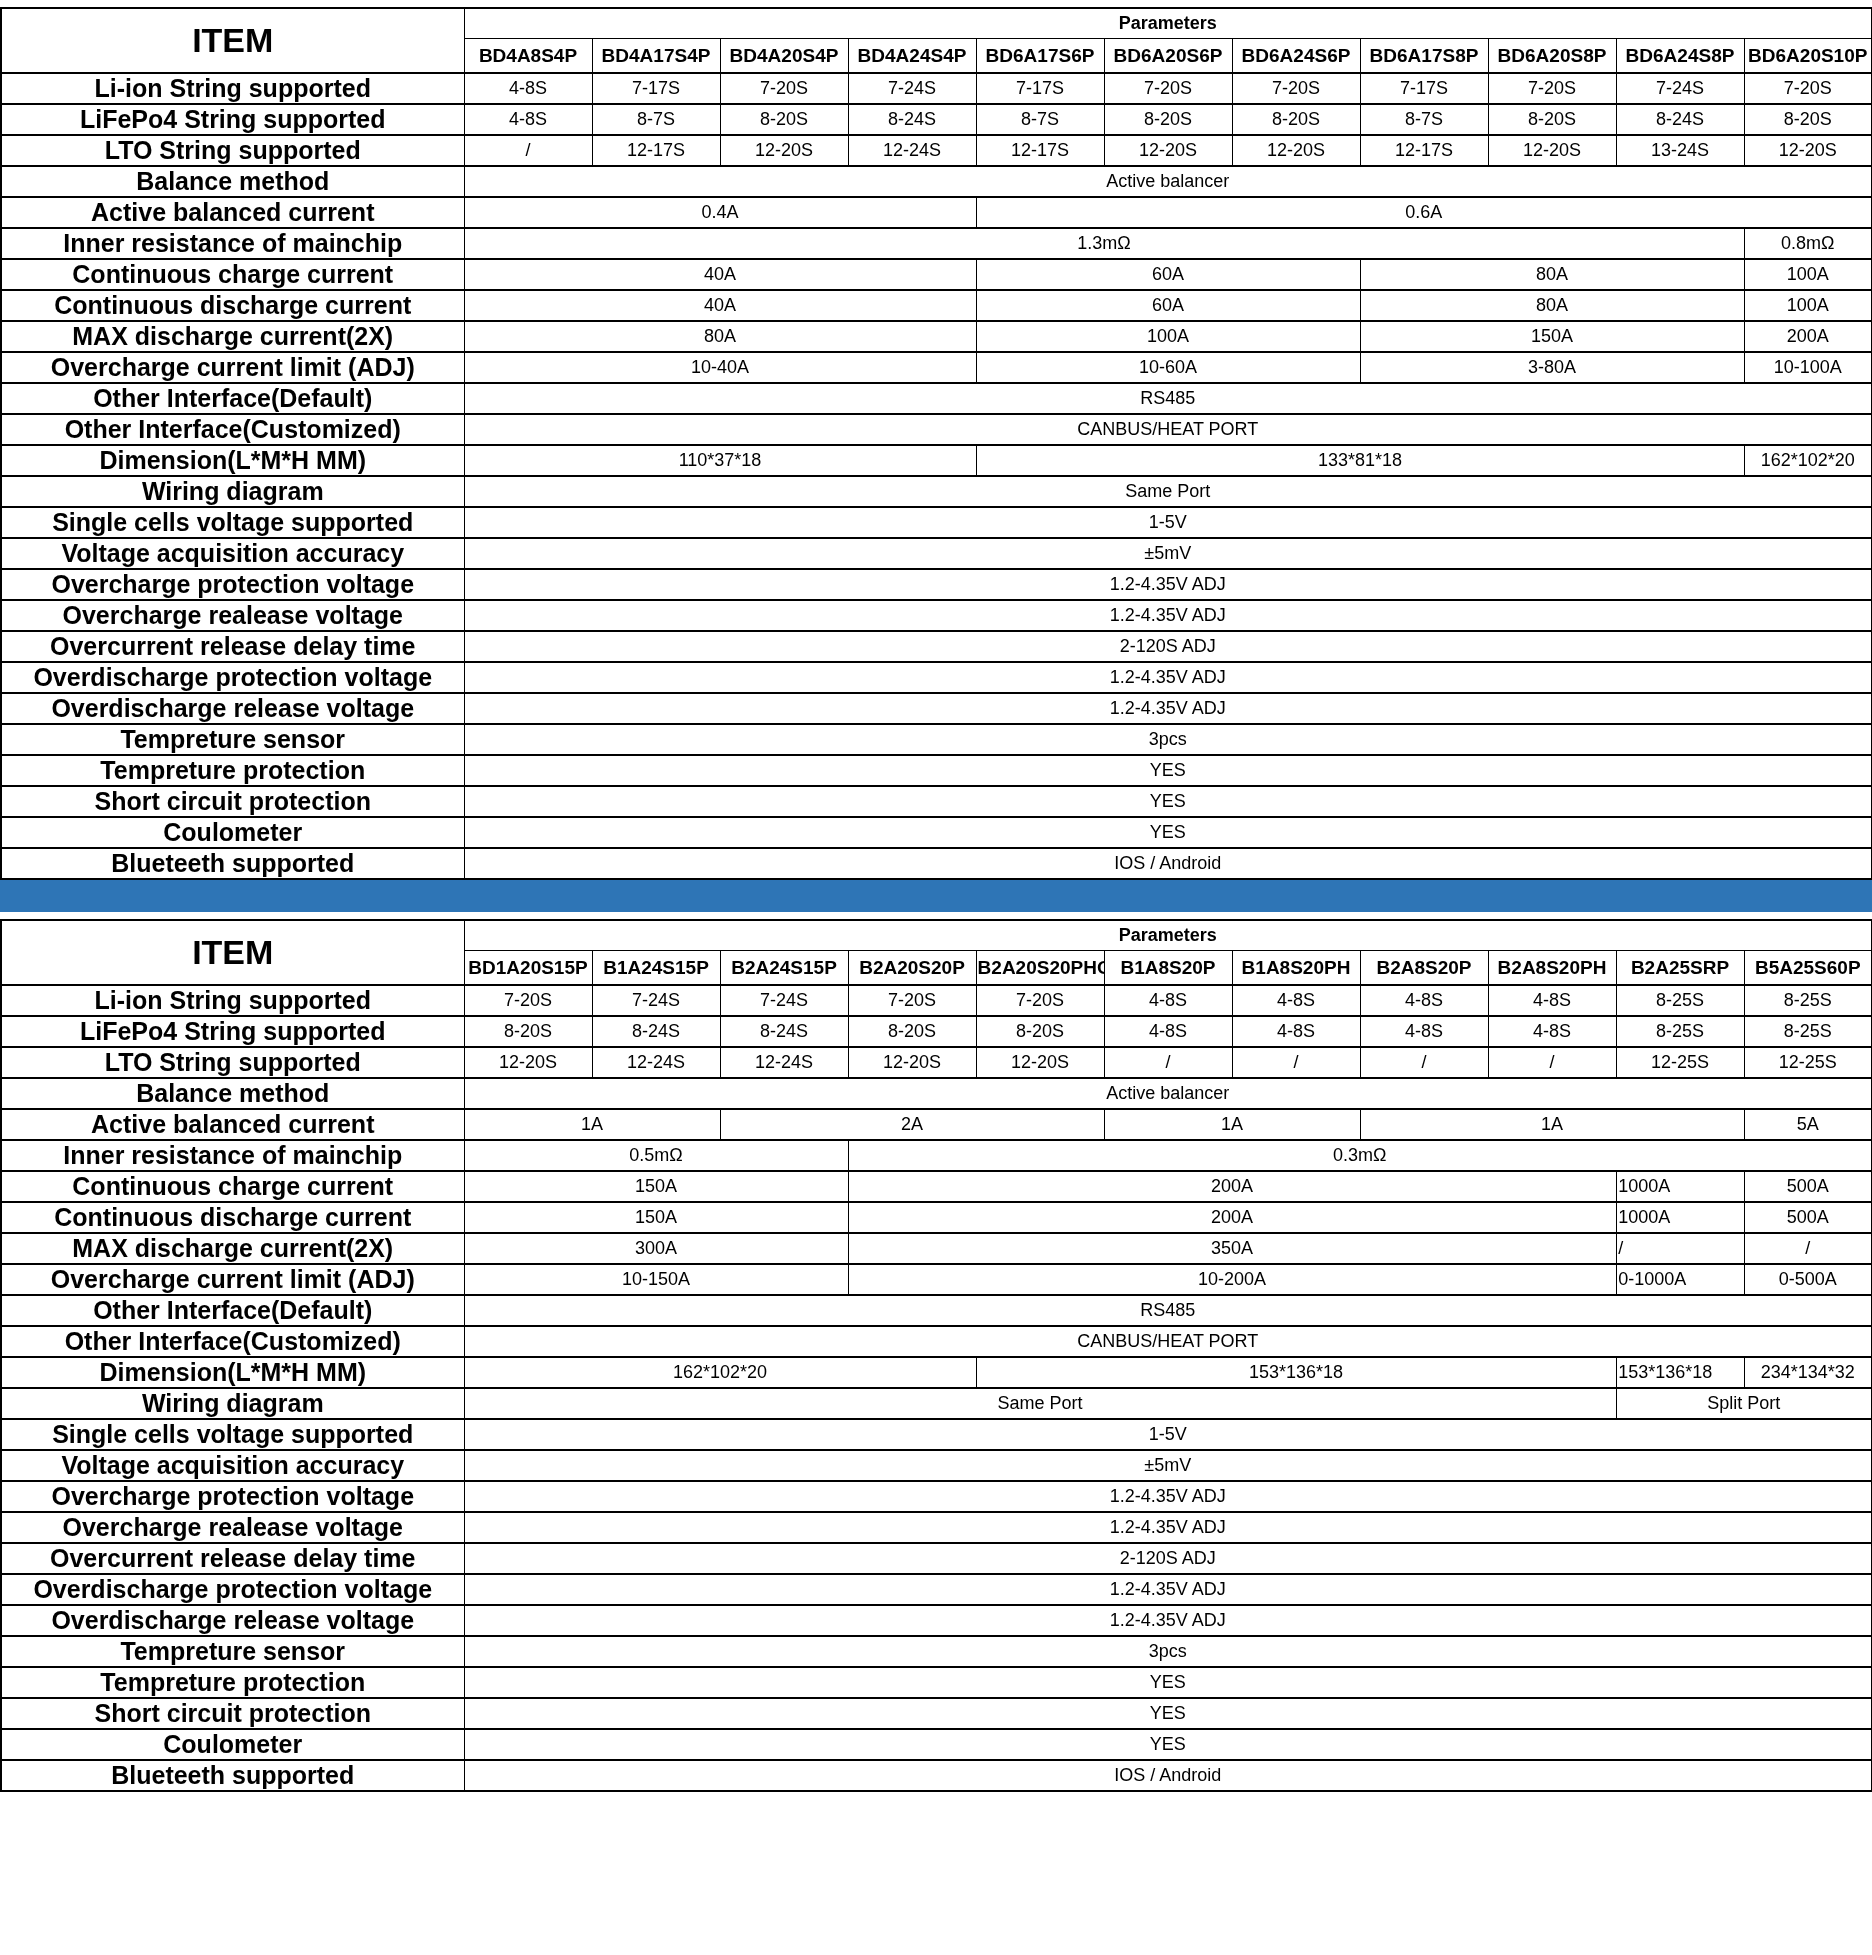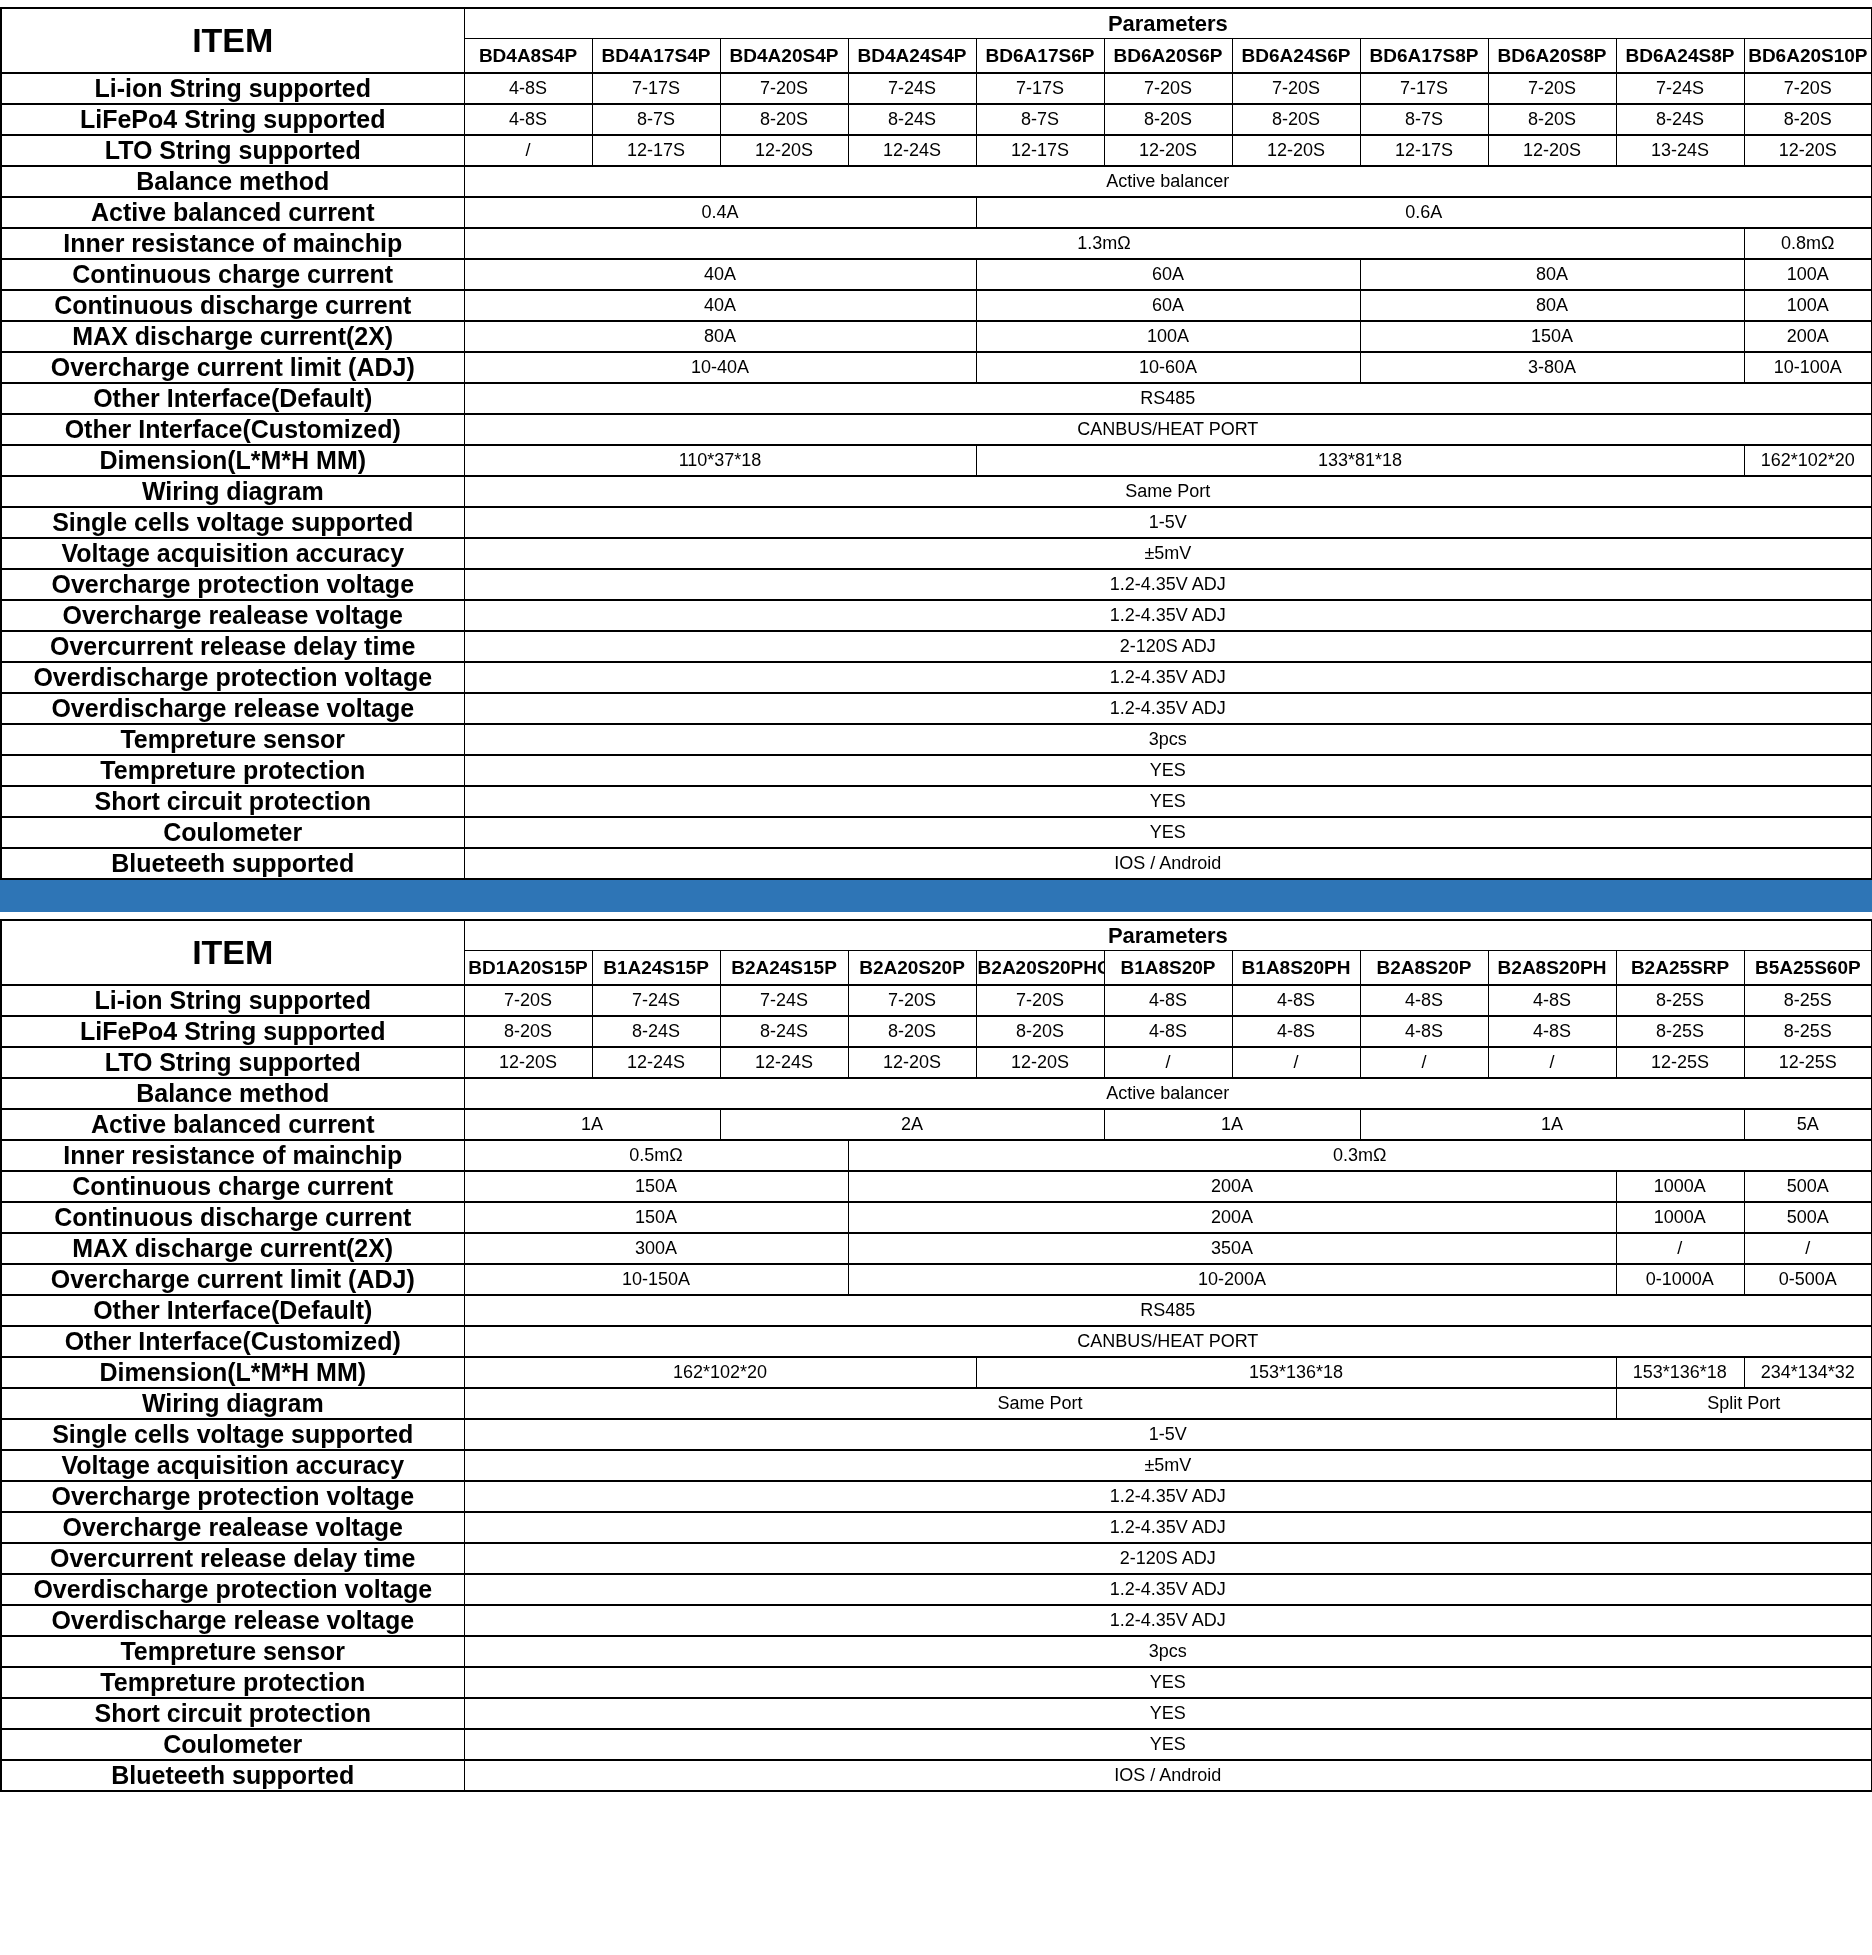--- a/index.html
+++ b/index.html
@@ -7,26 +7,26 @@
   table.spec{border-collapse:collapse;table-layout:fixed;width:1872px;background:#fff;margin-top:7px;}
   .spec th,.spec td{
     border:1.7px solid #000;
     border-top-width:2.8px;border-bottom-width:2.8px;
     text-align:center;vertical-align:middle;
     padding:0 2.3px;overflow:hidden;white-space:nowrap;
   }
   .spec{border:2.3px solid #000;}
   tr.params-row th{height:29px;}
   th.item{font-size:34px;font-weight:bold;}
-  th.params{font-size:22px;font-weight:bold;border-bottom-width:1.7px;}
+  th.params{font-size:18px;font-weight:bold;border-bottom-width:1.7px;}
   tr.model-row th{height:33px;font-size:19px;font-weight:bold;border-top-width:1.7px;padding:0 1.1px;}
   tbody tr{height:20px;}
   tbody th.rowlabel{font-size:25px;font-weight:bold;}
   tbody td.val{font-size:18px;font-weight:normal;}
-  tbody td.val.left{text-align:center;padding-left:1.7px;}
+  tbody td.val.left{text-align:left;padding-left:1.7px;}
   .divider{width:1872px;height:32px;}
 </style>
 </head>
 <body>
 
 <div class="page">
 
   <table class="spec">
     <colgroup>
         <col style="width: 463px;">

